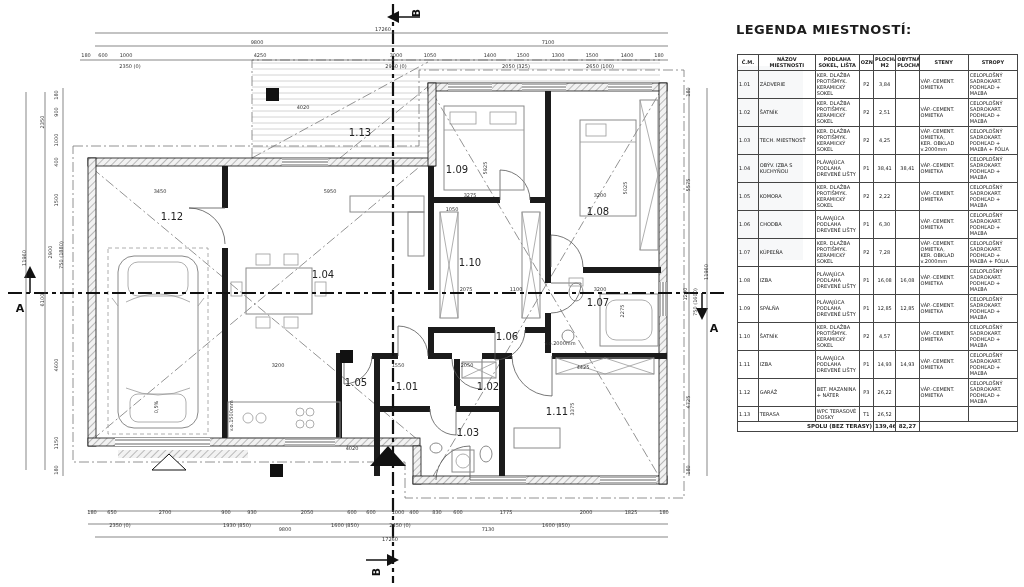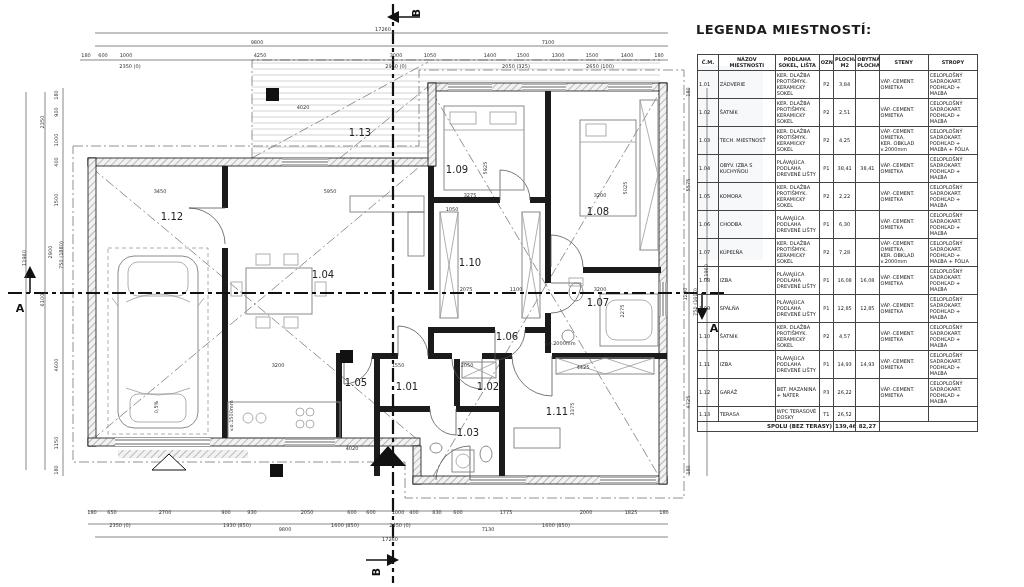--- a/index.html
+++ b/index.html
@@ -11,21 +11,21 @@
   .furn{stroke:#8a8a8a;stroke-width:1;fill:none;}
   .furn2{stroke:#9a9a9a;stroke-width:0.8;fill:none;}
   .door{stroke:#555;stroke-width:0.8;fill:none;}
   .win{stroke:#222;stroke-width:0.7;}
   .dashdot{stroke:#777;stroke-width:0.8;fill:none;stroke-dasharray:10 3 2 3;}
   .dashdot-bold{stroke:#111;stroke-width:2.2;fill:none;stroke-dasharray:14 4 4 4;}
   .dim{font-size:5px;fill:#333;text-anchor:middle;}
   .room{font-size:10px;fill:#222;text-anchor:middle;}
   .sec{font-size:11px;font-weight:bold;fill:#111;text-anchor:middle;}
   
-  #legend{position:absolute;left:690px;top:0;width:294px;height:587px;}
+  #legend{position:absolute;left:730px;top:0;width:294px;height:587px;}
   #legend-title{position:absolute;left:6px;top:22px;font-size:13px;font-weight:bold;color:#1c1c1c;letter-spacing:.4px;}
   #legend-shade{position:absolute;left:7px;top:66px;width:66px;height:194px;background:rgba(120,130,150,.06);}
   table.leg{position:absolute;left:7px;top:54px;width:281px;border-collapse:collapse;table-layout:fixed;}
   table.leg td,table.leg th{border:1px solid #444;font-size:5px;font-weight:normal;color:#222;padding:1px 1px;vertical-align:middle;overflow:hidden;}
   table.leg th{text-align:center;font-weight:bold;}
   td.num{font-size:7px;color:#111;text-align:left;padding-left:2px;}
   td.ar{font-size:5.5px;text-align:center;}
   td.mk{font-size:4.5px;text-align:center;}
   tr.total td{font-weight:bold;font-size:5.5px;}
   td.tright{text-align:right;padding-right:3px;}

